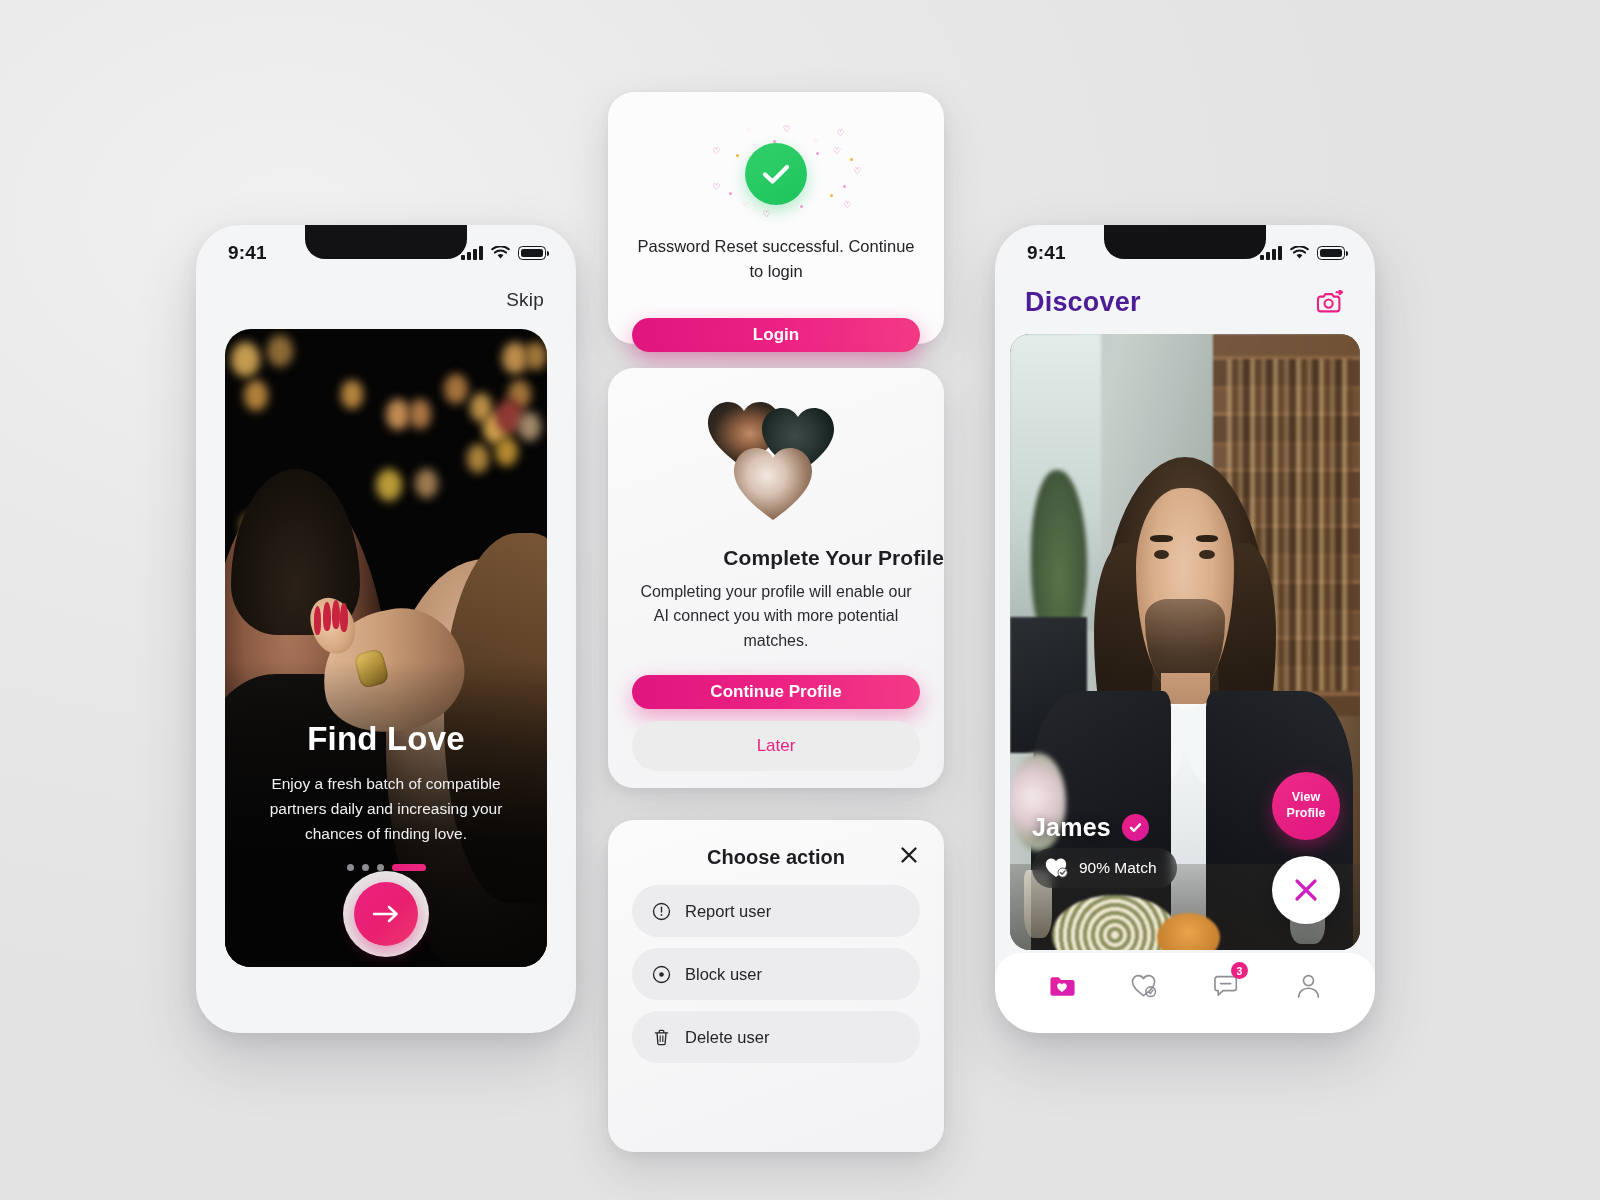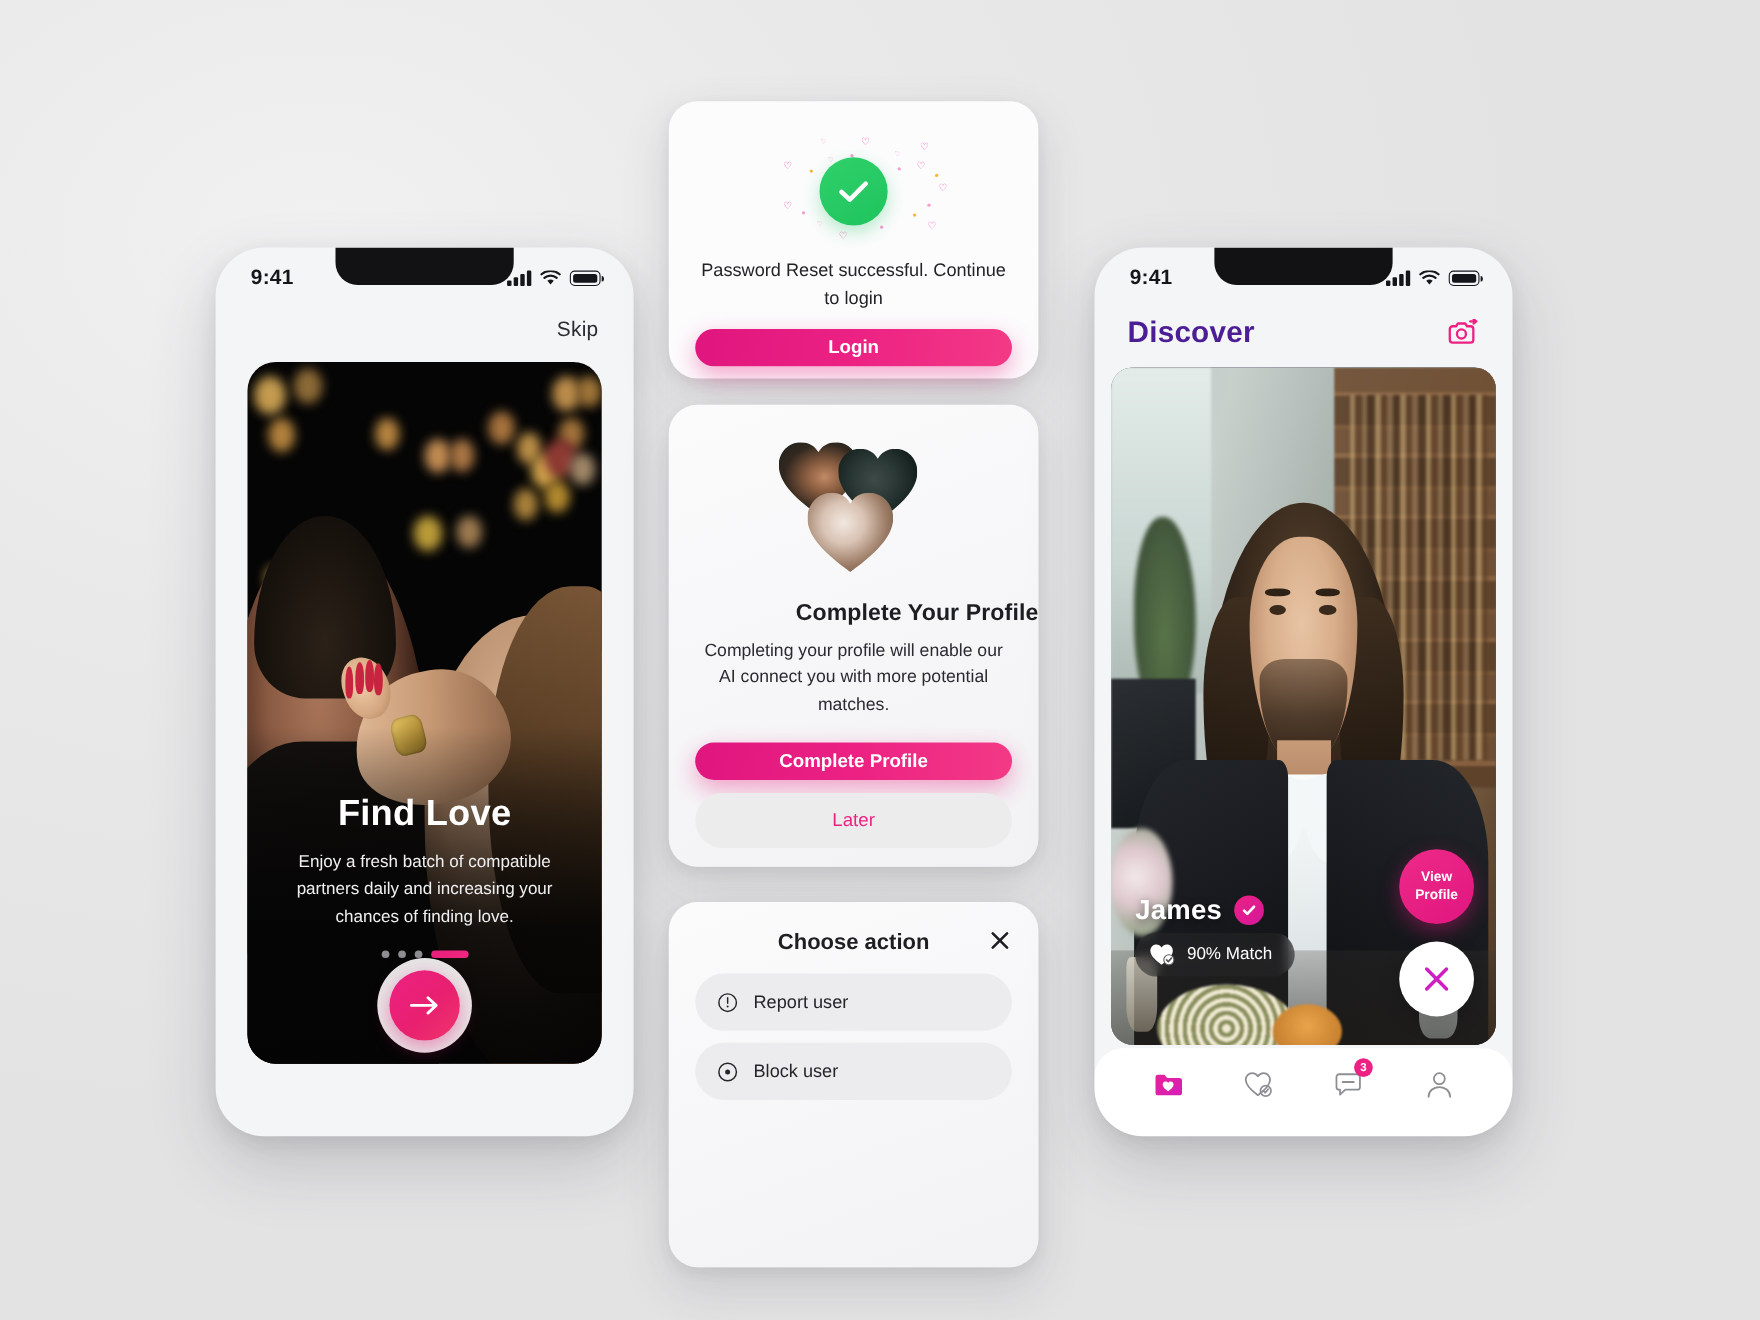--- a/index.html
+++ b/index.html
@@ -185,21 +185,21 @@
   }
   .confetti span.sm { font-size:6px; color:#f79ccd; }
   .confetti span.dot { width:3px; height:3px; border-radius:50%; background:#f79ccd; }
   .confetti span.dot.o { background:#f4b73c; }
 
   .card-msg {
     text-align:center; font-size:16.5px; line-height:1.5; color:#222327;
     padding: 4px 26px 0; font-weight: 500;
   }
   .btn-primary {
-    display:block; width: calc(100% - 48px); margin: 15px auto 0;
+    display:block; width: calc(100% - 48px); margin: 34px auto 0;
     height: 34px; border:none; border-radius: 26px; cursor:pointer;
     background: linear-gradient(95deg, #e0167f 0%, #ec2183 50%, #f33a86 100%);
     color:#fff; font-size:17px; font-weight:600;
     font-family:"Liberation Sans", sans-serif;
     box-shadow: 0 8px 22px rgba(232,30,124,.40);
   }
   .btn-ghost {
     display:block; width: calc(100% - 48px); margin: 12px auto 0;
     height: 50px; border:none; border-radius: 26px; cursor:pointer;
     background: #ececed; color:#ea2382; font-size:17px; font-weight:500;
@@ -554,21 +554,21 @@
 </div>
 
 <div class="card" id="card-profile">
   <div class="hearts-collage">
     <div class="hc hc-1"></div>
     <div class="hc hc-2"></div>
     <div class="hc hc-3"></div>
   </div>
   <div class="card-title">Complete Your Profile</div>
   <div class="card-body">Completing your profile will enable our AI connect you with more potential matches.</div>
-  <button class="btn-primary" style="margin-top:22px;">Complete Profile</button>
+  <button class="btn-primary" style="margin-top:22px;">Continue Profile</button>
   <button class="btn-ghost">Later</button>
 </div>
 
 <div class="card" id="card-action">
   <div class="action-head">
     <span class="action-title">Choose action</span>
     <button class="close-btn">
       <svg width="20" height="20" viewBox="0 0 20 20">
         <path d="M3.5 3.5 L16.5 16.5 M16.5 3.5 L3.5 16.5" stroke="#1d1e22" stroke-width="2.4" stroke-linecap="round"></path>
       </svg>
@@ -582,20 +582,29 @@
         <circle cx="10" cy="13.6" r="0.95" fill="#242529"></circle>
       </svg>
       <span class="action-label">Report user</span>
     </div>
     <div class="action-item">
       <svg width="19" height="19" viewBox="0 0 20 20">
         <circle cx="10" cy="10" r="8.4" stroke="#242529" stroke-width="1.4" fill="none"></circle>
         <circle cx="10" cy="10" r="2.4" fill="#242529"></circle>
       </svg>
       <span class="action-label">Block user</span>
+    </div>
+    <div class="action-item">
+      <svg width="19" height="19" viewBox="0 0 20 20">
+        <path d="M3.6 5.2 H16.4" stroke="#242529" stroke-width="1.4" stroke-linecap="round"></path>
+        <path d="M7.6 5.2 V3.4 a0.9 0.9 0 0 1 0.9-0.9 h3 a0.9 0.9 0 0 1 0.9 0.9 V5.2" stroke="#242529" stroke-width="1.4" fill="none" stroke-linejoin="round"></path>
+        <path d="M5.3 5.2 L6.2 16.6 a1 1 0 0 0 1 0.9 h5.6 a1 1 0 0 0 1-0.9 L14.7 5.2" stroke="#242529" stroke-width="1.4" fill="none" stroke-linejoin="round"></path>
+        <path d="M8.6 8.3 V14.2 M11.4 8.3 V14.2" stroke="#242529" stroke-width="1.2" stroke-linecap="round"></path>
+      </svg>
+      <span class="action-label">Delete user</span>
     </div>
   </div>
 </div>
 
 <div class="phone" id="phone-right">
   <div class="notch"></div>
 
   <div class="statusbar">
     <span class="status-time">9:41</span>
     <span class="status-icons">

